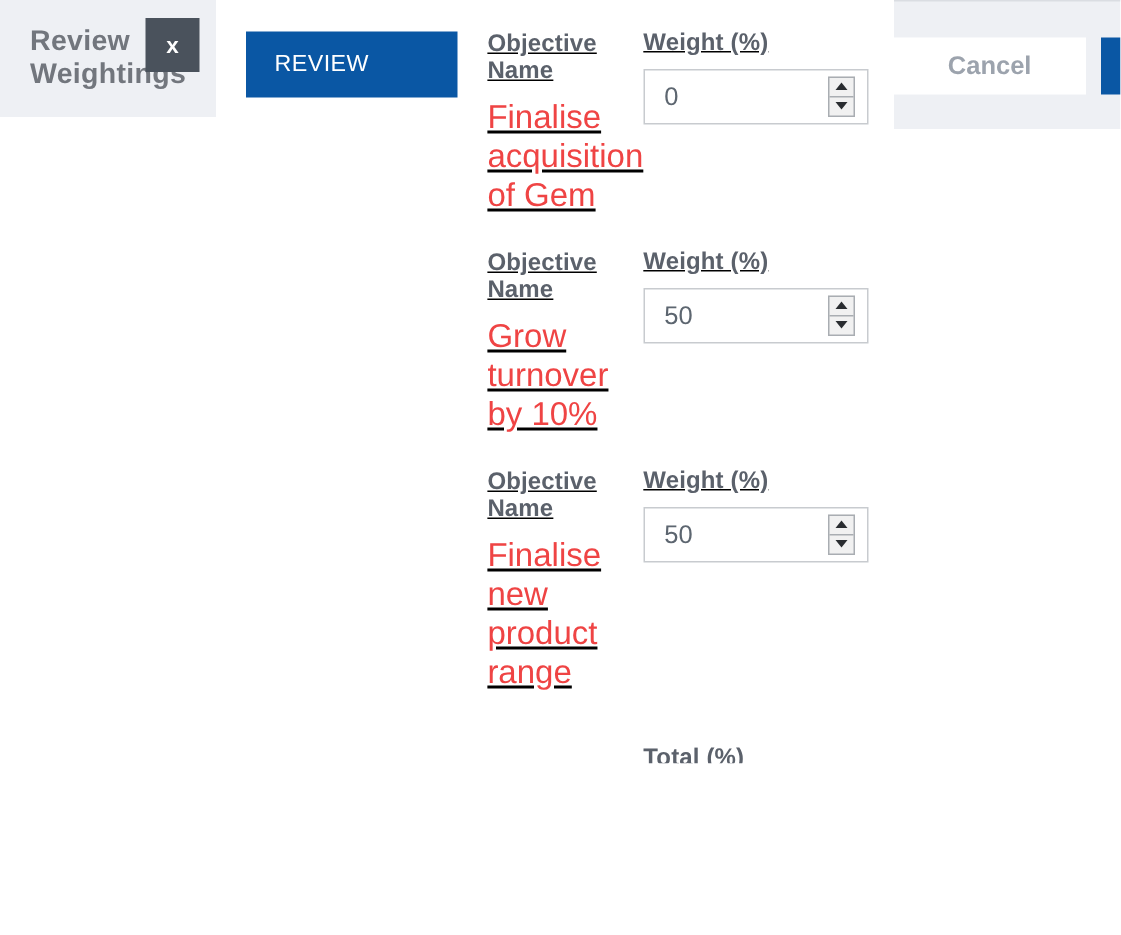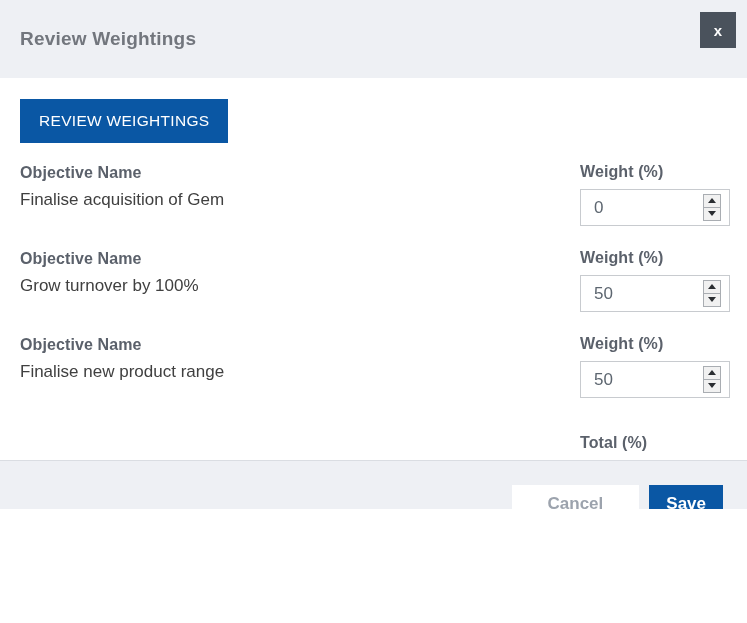--- a/index.html
+++ b/index.html
@@ -2,21 +2,21 @@
 <html><head>
 <meta charset="utf-8">
 <style>
   * { margin:0; padding:0; box-sizing:border-box; }
   html,body { background:#ffffff; }
   body { font-family:"Liberation Sans", sans-serif; }
 
   .modal {
     width:747px; height:509px;
     background:#ffffff;
-    display:flex; flex-direction:column;
+    display:flex; 
     position:relative;
     overflow:hidden;
   }
 
   
   .modal-header {
     height:78px; flex:0 0 78px;
     background:#eef0f4;
     display:flex; align-items:center;
     padding:0 20px;
@@ -46,27 +46,28 @@
     cursor:pointer;
   }
   .tab-underline { height:5px; background:#0a57a4; }
 
   
   .content { flex:1 1 auto; padding:20px 17px 0 20px; }
 
   .obj-row {
     display:flex; justify-content:space-between; align-items:flex-start;
     margin-bottom:23px;
+    text-decoration:underline;
   }
   .obj-left { padding-top:1px; }
   .field-label {
     font-size:16px; font-weight:bold; color:#5b616b;
     margin-bottom:8px; letter-spacing:0.1px;
   }
-  .obj-name { font-size:17px; color:#404040; }
+  .obj-name { font-size:22px; color:#ef4444; }
 
   .obj-right { width:150px; flex:0 0 150px; }
   .weight-input-wrap { position:relative; width:150px; }
   .weight-input {
     width:150px; height:37px;
     border:1px solid #c8cbcf; background:#ffffff;
     padding:0 30px 0 13px;
     font-size:17px; color:#5d6670;
     font-family:"Liberation Sans", sans-serif;
     outline:none;
@@ -154,21 +155,21 @@
                 <span class="tri-down"></span>
               </div>
           </div>
         </div>
       </div>
     </div>
 
     <div class="obj-row">
       <div class="obj-left">
         <div class="field-label">Objective Name</div>
-        <div class="obj-name">Grow turnover by 100%</div>
+        <div class="obj-name">Grow turnover by 10%</div>
       </div>
       <div class="obj-right">
         <div class="field-label">Weight (%)</div>
         <div class="weight-input-wrap">
           <input class="weight-input" type="text" value="50" style="">
           <div class="spinner">
             <div class="spin-btn up">
                 <span class="tri-up"></span>
               </div>
             <div class="spin-btn down">

